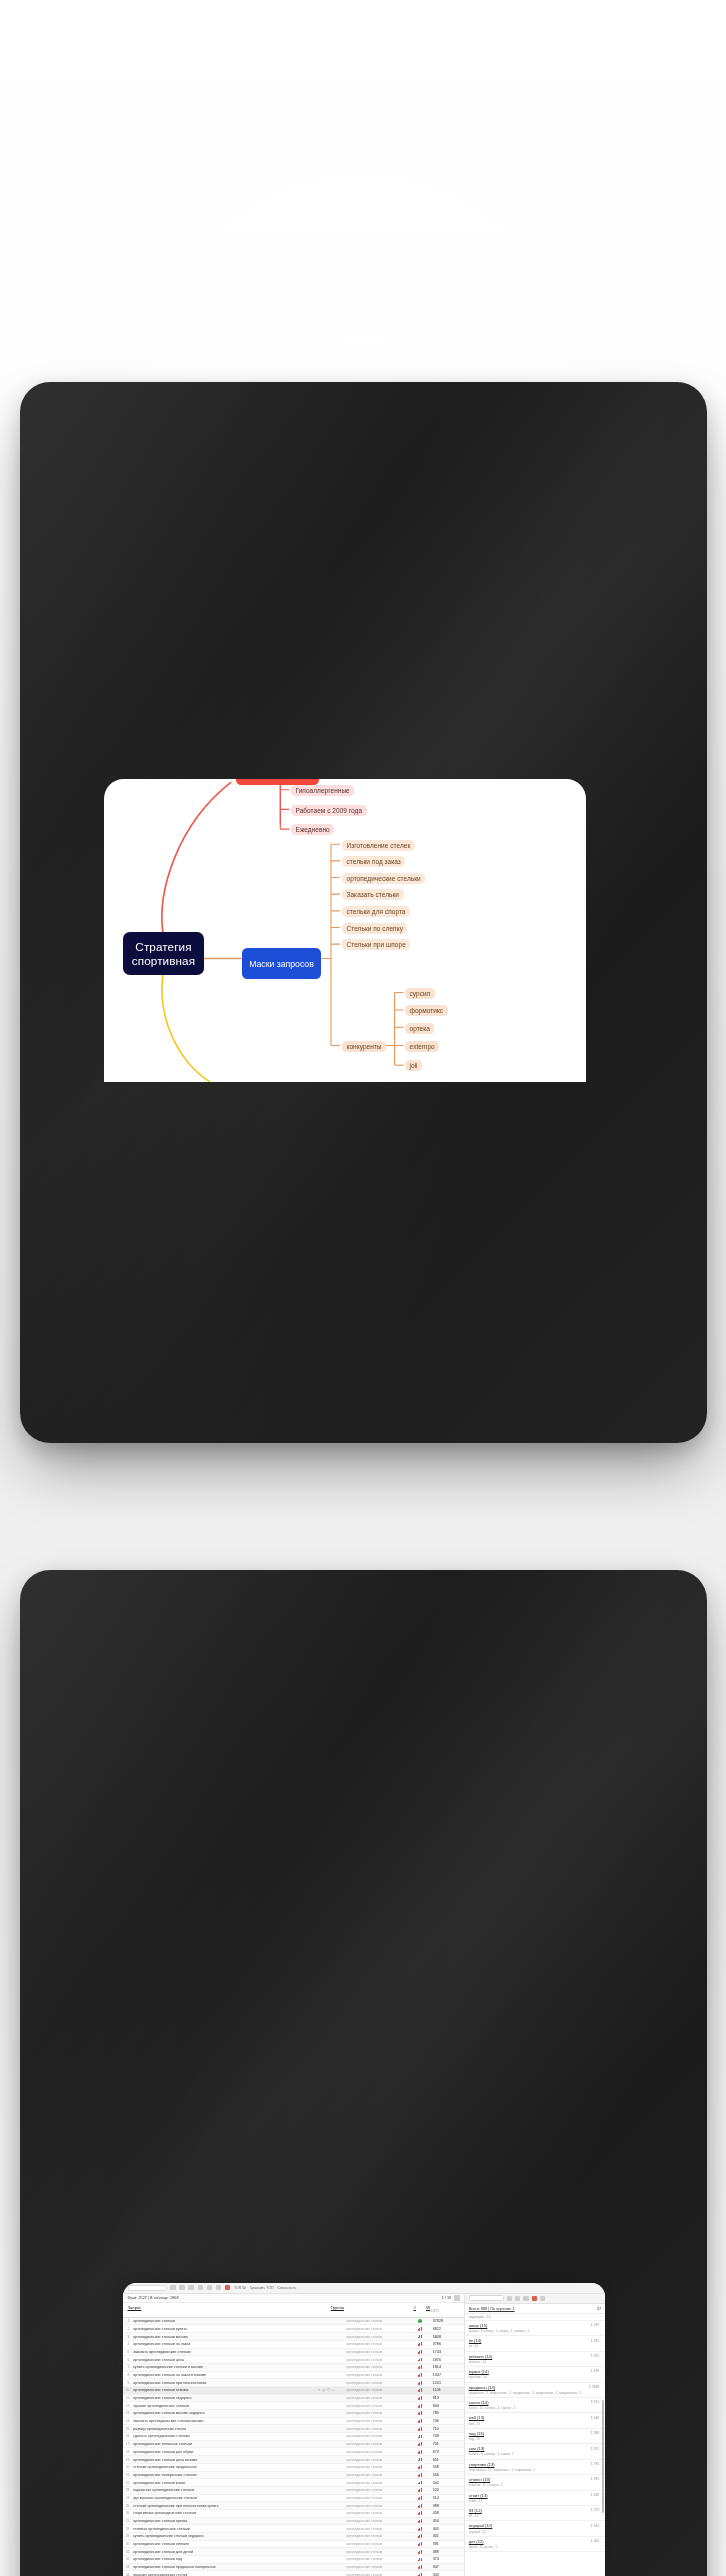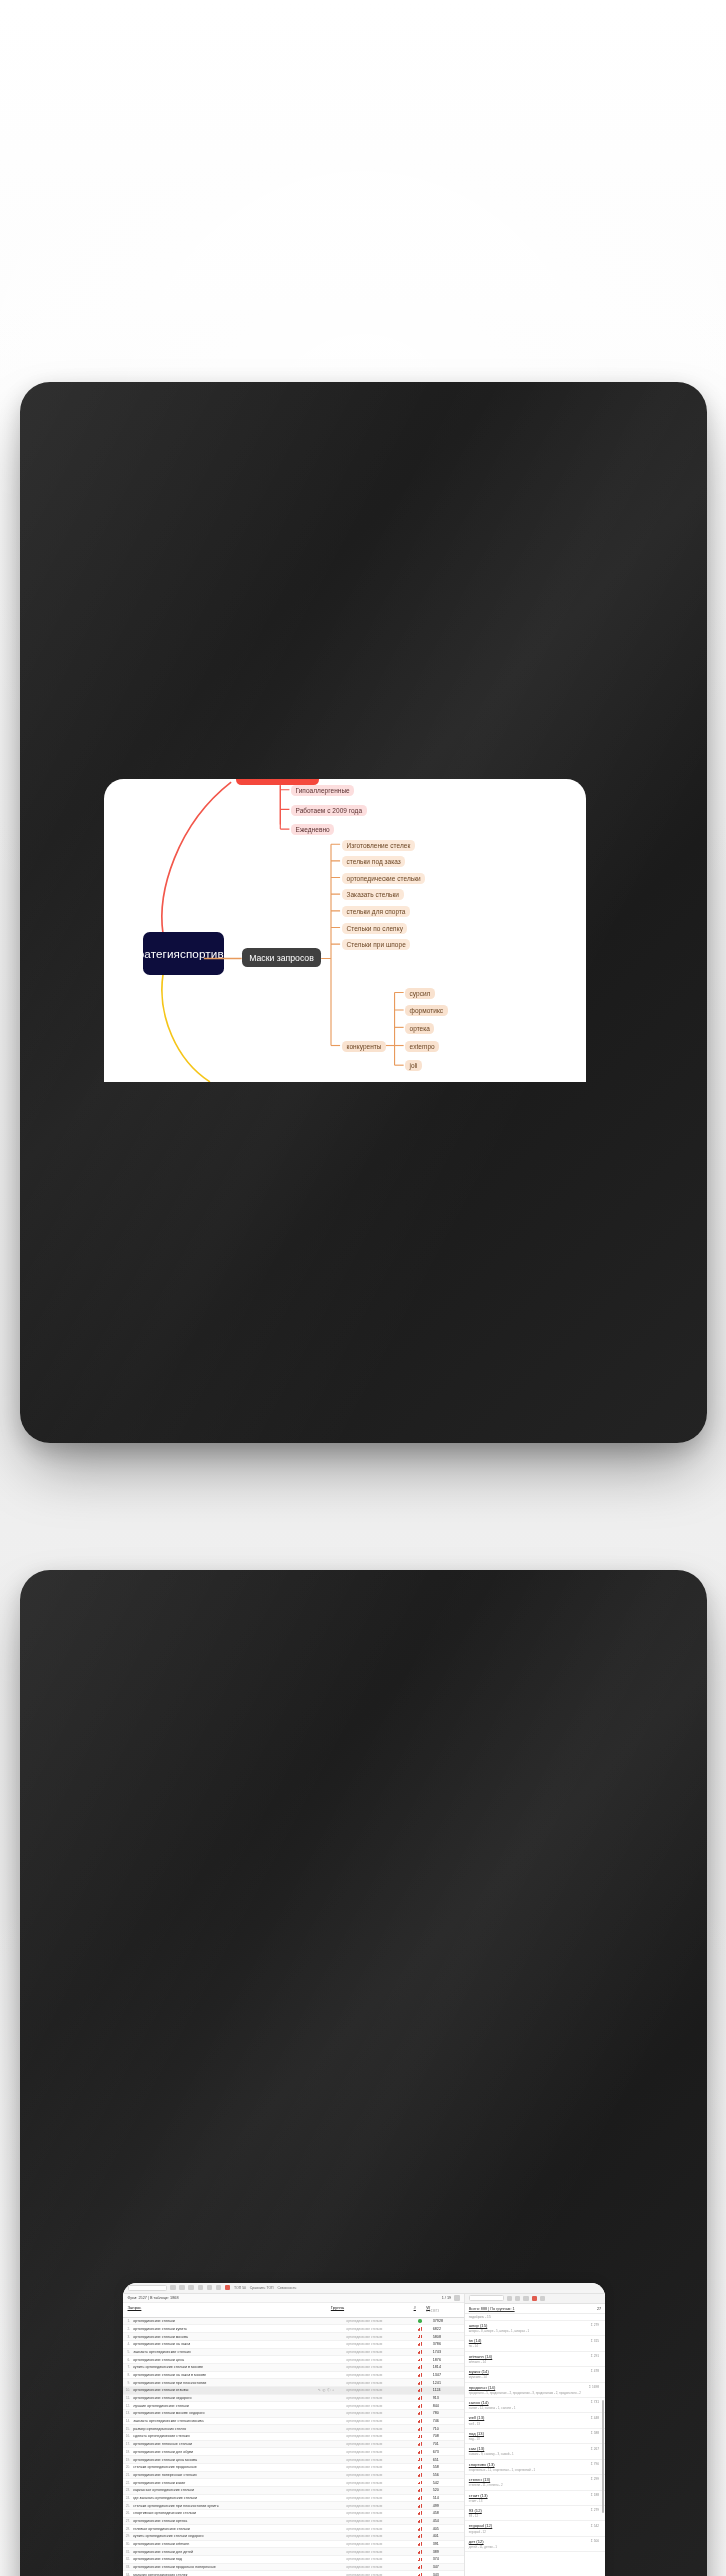--- a/index.html
+++ b/index.html
@@ -45,26 +45,26 @@
   }
   .mm-inner{ position:absolute; inset:0; }
 
   .node{
     position:absolute; border-radius:5.3px; white-space:nowrap;
     line-height:1.15; display:flex; align-items:center; justify-content:center;
   }
   .node-root{
     left:19px; top:153px; width:81px; height:43px;
     background:#0d0d3d; color:#ffffff; border-radius:6.8px;
-    font-size:11.7px; text-align:center; flex-direction:row; letter-spacing:0.1px;margin-left:20px;
+    font-size:11.7px; text-align:center; flex-direction:column; letter-spacing:0.1px;
   }
   .node-root span{ display:block; }
   .node-main{
-    left:138px; top:169px; width:79px; height:19px;
-    background:#404040; color:#ffffff; font-size:8.7px; border-radius:5.3px;
+    left:138px; top:169px; width:79px; height:31px;
+    background:#1d4ed8; color:#ffffff; font-size:8.7px; border-radius:5.3px;
   }
   .node-red-top{
     left:132px; top:-6px; width:83px; height:12px;
     background:#f4483c; border-radius:0 0 5.3px 5.3px;
   }
 
   .pill{
     position:absolute; border-radius:4.5px; padding:1.9px 4.5px;
     font-size:6.5px; white-space:nowrap; letter-spacing:0.04px;
   }

